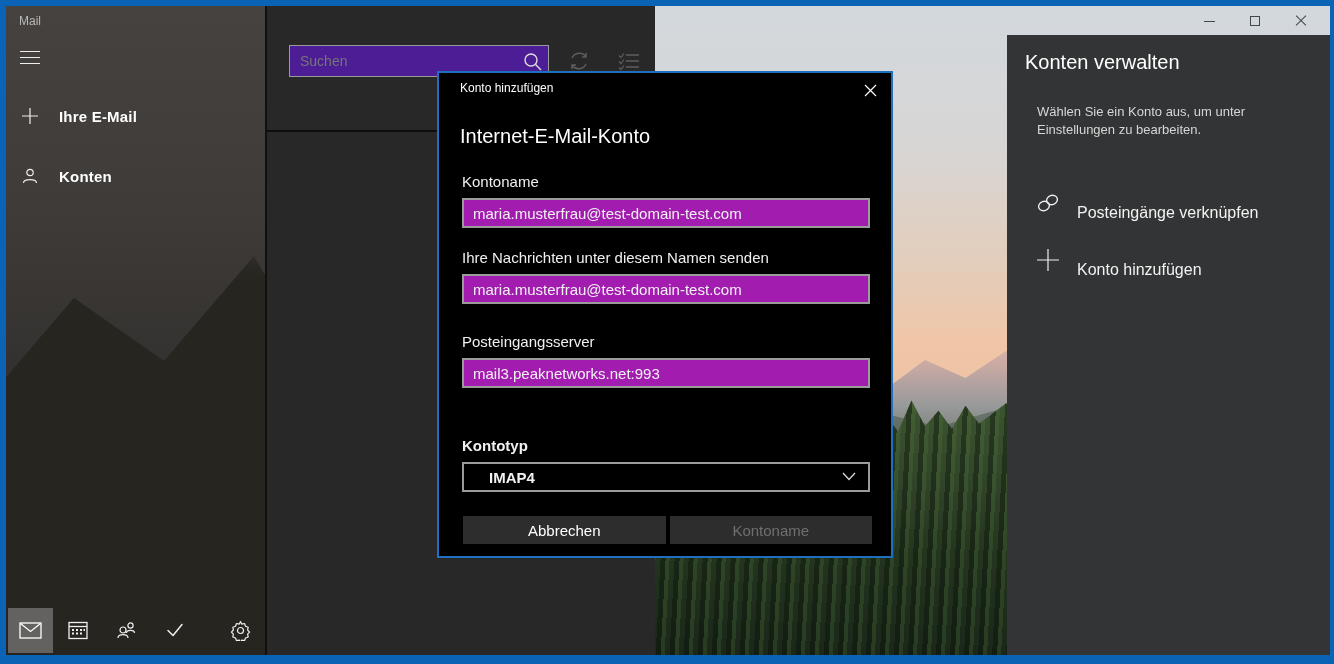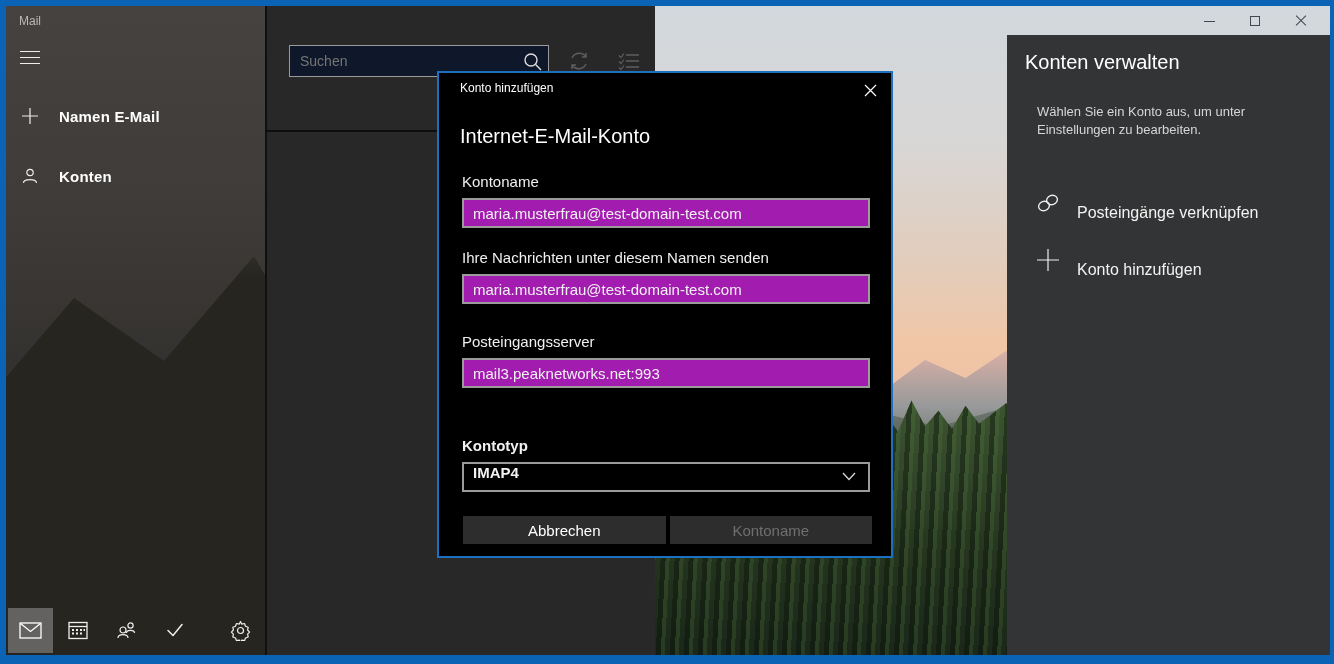--- a/index.html
+++ b/index.html
@@ -55,21 +55,21 @@
   .dock-btn { width:45px; height:45px; display:flex; align-items:center; justify-content:center; cursor:pointer; }
   .dock-btn.selected { background:rgba(150,150,150,.55); }
   .dock-btn.b-mail { margin-left:2px; }
   .dock-btn.b-cal { margin-left:2px; }
   .dock-btn.b-people { margin-left:4px; }
   .dock-btn.b-todo { margin-left:3px; }
   .dock-btn.b-gear { margin-left:21px; }
 
   
   .middle { position:absolute; left:259px; top:0; width:390px; height:649px; background:#282828; border-left:2px solid #101010; }
-  .search-box { position:absolute; left:22px; top:39px; width:260px; height:32px; border:1px solid #9a9a9a; background:#0f172a;
+  .search-box { position:absolute; left:22px; top:39px; width:260px; height:32px; border:1px solid #9a9a9a; background:#4c1d95;
     display:flex; align-items:center;gap:35px; }
   .search-box input { flex:1; background:transparent; border:none; outline:none; color:#a8a8a8; font-size:14px; padding-left:10px;
     font-family:"Liberation Sans",sans-serif; }
   .search-btn { width:34px; height:30px; display:flex; align-items:center; justify-content:center; cursor:pointer; }
   .pane-icon { position:absolute; top:42px; width:30px; height:26px; display:flex; align-items:center; justify-content:center; cursor:pointer; }
   .pane-icon.sync { left:297px; }
   .pane-icon.filter { left:347px; }
   .pane-divider { position:absolute; left:0; top:124px; width:100%; height:0; border-top:2px solid #0d0d0d; }
 
   
@@ -83,21 +83,21 @@
   
   .dialog { position:absolute; left:431px; top:65px; width:456px; height:487px; background:#000; border:2px solid #1d70c0; z-index:40; }
   .dlg-title { position:absolute; left:21px; top:8px; font-size:12px; color:#fff; }
   .dlg-close { position:absolute; right:12px; top:8px; width:18px; height:18px; display:flex; align-items:center; justify-content:center; cursor:pointer; }
   .dlg-heading { position:absolute; left:21px; top:52px; font-size:20px; font-weight:400; color:#fff; }
   .fgroup { position:absolute; left:23px; width:408px; }
   .fgroup .flabel { font-size:15px; color:#f0f0f0; display:block; }
   .finput { margin-top:8px; width:408px; height:30px; border:2px solid #9b9b9b; background:#a21caf; color:#f2f2f2;
     font-size:15px; padding-left:9px; font-family:"Liberation Sans",sans-serif; outline:none; display:block; }
   .fselect { margin-top:8px; width:408px; height:30px; border:2px solid #9b9b9b; background:#000; color:#f2f2f2;
-    font-size:15px; display:flex; padding-left:9px; cursor:pointer; position:relative; }
+    font-size:15px; display:flex; align-items:center; padding-left:25px; cursor:pointer; position:relative; }
   .fselect .chev { position:absolute; right:12px; top:8px; }
   .dlg-buttons { position:absolute; left:24px; top:443px; width:409px; height:28px; display:flex; gap:4px; }
   .dlg-btn { flex:1; height:28px; background:#2d2d2d; border:none; font-size:15px; cursor:pointer;
     font-family:"Liberation Sans",sans-serif;text-align:center; }
   .dlg-btn.cancel { color:#fff; }
   .dlg-btn.submit { color:#6f6f6f; cursor:default; }
 
   svg { display:block; }
 </style>
 </head>
@@ -133,21 +133,21 @@
         <span></span>
         <span></span>
     </div>
 
     <div class="side-item" style="top:90px;">
       <span class="ico">
         <svg width="18" height="18" viewBox="0 0 18 18">
             <path d="M9 1v16M1 9h16" stroke="#eee" stroke-width="1.2" fill="none"></path>
           </svg>
       </span>
-      <span class="lbl">Namen E-Mail</span>
+      <span class="lbl">Ihre E-Mail</span>
     </div>
 
     <div class="side-item" style="top:150px;">
       <span class="ico">
         <svg width="18" height="18" viewBox="0 0 18 18" fill="none" stroke="#eee" stroke-width="1.2">
           <circle cx="9" cy="5.5" r="3.2"></circle>
             <path d="M2.5 16c0-4.5 13-4.5 13 0"></path>
         </svg>
       </span>
       <span class="lbl">Konten</span>

